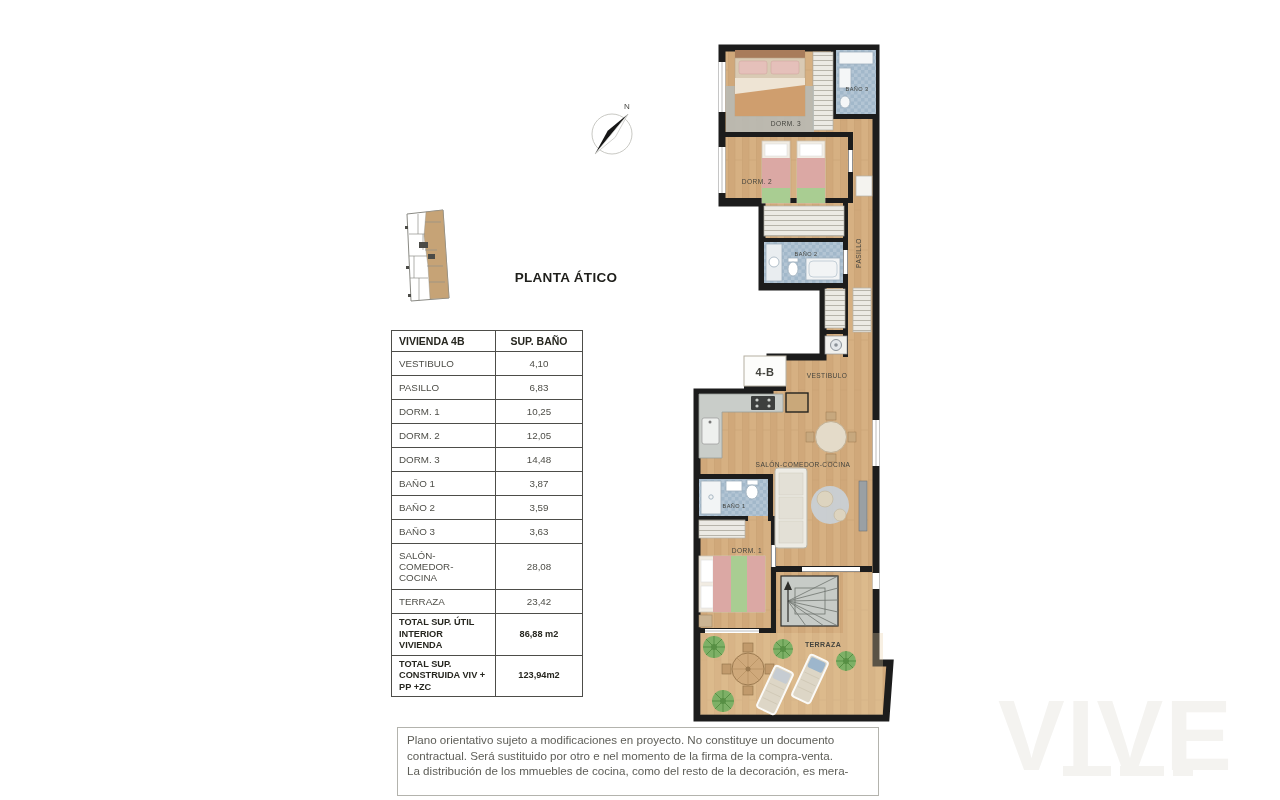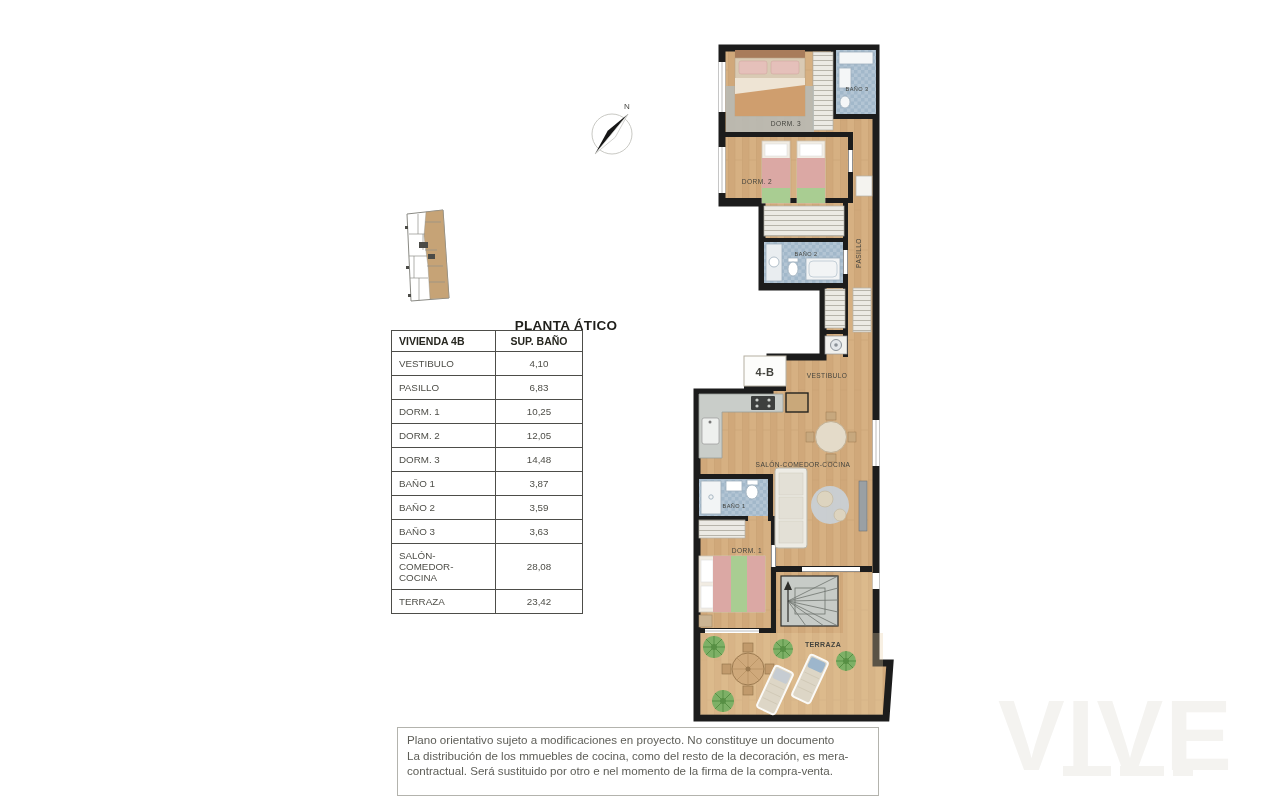--- a/index.html
+++ b/index.html
@@ -1,20 +1,20 @@
 <!DOCTYPE html>
 <html><head>
 <meta charset="utf-8">
 <style>
   html,body{margin:0;padding:0;background:#ffffff;}
   #sheet{position:relative;width:1280px;height:800px;background:#fff;overflow:hidden;
          font-family:"Liberation Sans",sans-serif;}
   
   .plan-title{position:absolute;left:498px;top:270px;width:136px;text-align:center;
-              font-size:13.5px;font-weight:bold;letter-spacing:.3px;color:#1f1f1b;margin-top:48px;}
+              font-size:13.5px;font-weight:bold;letter-spacing:.3px;color:#1f1f1b;}
   
   .area-table{position:absolute;left:391px;top:330px;width:192px;border-collapse:collapse;}
   .area-table th,.area-table td{border:1px solid #4d4d49;}
   .area-table th{font-size:10.5px;font-weight:bold;color:#26261f;padding:4px 7px;text-align:left;}
   .area-table th.val{text-align:center;width:72px;}
   .area-table td.label{font-size:9.8px;color:#4e4e48;padding:6px 7px;}
   .area-table td.value{font-size:9.8px;color:#4e4e48;text-align:center;margin-top:29px;}
   .area-table tr.total td{font-weight:bold;font-size:9.2px;color:#26261f;padding:3px 7px;line-height:1.25;}
   .area-table tr.total td.value{text-align:center;}
   
@@ -103,20 +103,28 @@
           <td class="label">BAÑO 3</td>
           <td class="value">3,63</td>
         </tr>
       <tr>
           <td class="label">SALÓN-COMEDOR-COCINA</td>
           <td class="value">28,08</td>
         </tr>
       <tr>
           <td class="label">TERRAZA</td>
           <td class="value">23,42</td>
+        </tr>
+      <tr class="total">
+          <td>TOTAL SUP. ÚTIL INTERIOR VIVIENDA</td>
+          <td class="value">86,88 m2</td>
+        </tr>
+      <tr class="total">
+          <td>TOTAL SUP. CONSTRUIDA VIV + PP +ZC</td>
+          <td class="value">123,94m2</td>
         </tr>
     </tbody>
   </table>
 
   <svg id="floorplan" viewBox="668 30 232 700">
     <defs>
       <pattern id="wd" width="14" height="90" patternUnits="userSpaceOnUse">
         <rect width="14" height="90" fill="#d6b082"></rect>
         <rect width="7" height="90" fill="#d0a87a"></rect>
         <line x1="0" y1="0" x2="0" y2="90" stroke="#c39c6f" stroke-width="0.6"></line>
@@ -400,22 +408,22 @@
     <text x="861" y="253" text-anchor="middle" class="rlabel" transform="rotate(-90 861 253)">PASILLO</text>
     <text x="827" y="378" text-anchor="middle" class="rlabel">VESTIBULO</text>
     <text x="803" y="467" text-anchor="middle" class="rlabel">SALÓN-COMEDOR-COCINA</text>
     <text x="734" y="508" text-anchor="middle" class="rlabel-sm">BAÑO 1</text>
     <text x="747" y="553" text-anchor="middle" class="rlabel">DORM. 1</text>
     <text x="823" y="647" text-anchor="middle" class="rlabel" style="font-size:7px;font-weight:bold">TERRAZA</text>
   </svg>
 
   <div class="disclaimer">
     <div>Plano orientativo sujeto a modificaciones en proyecto. No constituye un documento</div>
+    <div>contractual. Será sustituido por otro e nel momento de la firma de la compra-venta.</div>
     <div>La distribución de los mmuebles de cocina, como del resto de la decoración, es mera-</div>
-    <div>contractual. Será sustituido por otro e nel momento de la firma de la compra-venta.</div>
   </div>
 
   <div class="watermark">VIVE</div>
   <div class="wm-bar" style="left:1063px;top:766px;width:48px;"></div>
   <div class="wm-bar" style="left:1120px;top:766px;width:44px;"></div>
   <div class="wm-bar" style="left:1173px;top:766px;width:20px;"></div>
 
 </div>
 
 </body></html>

